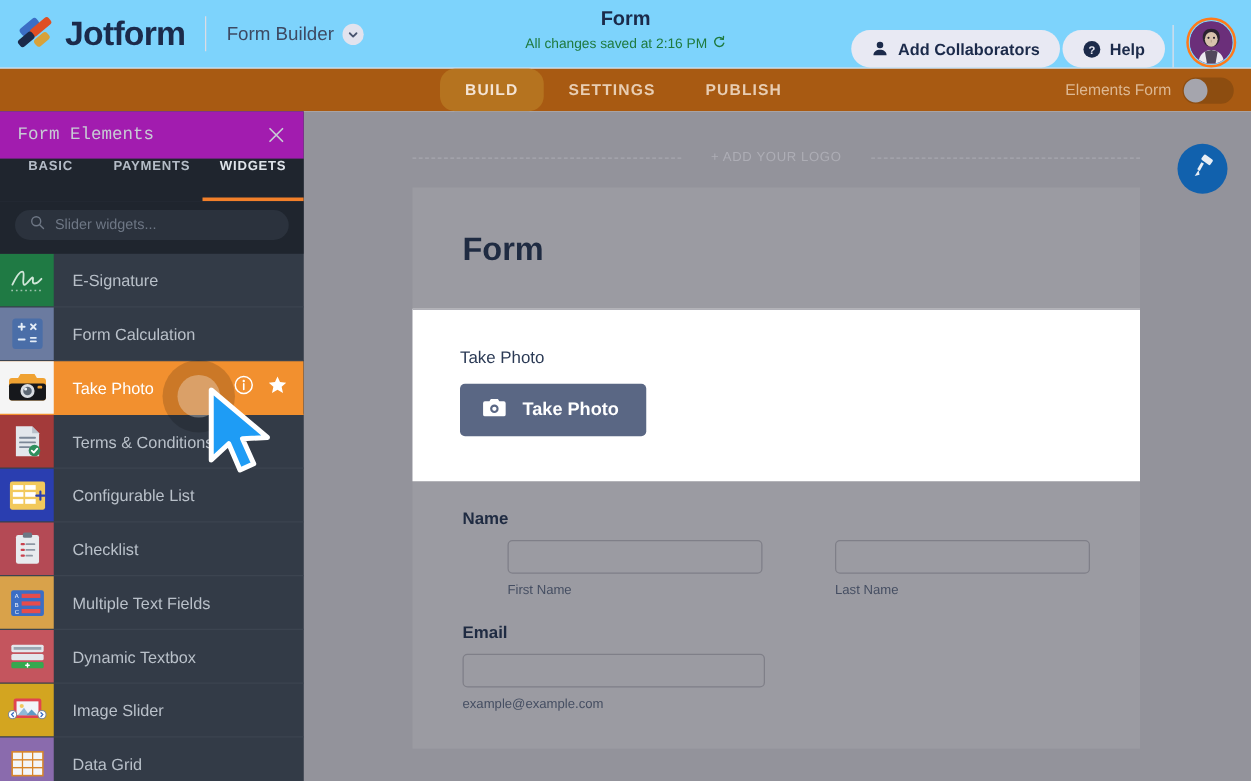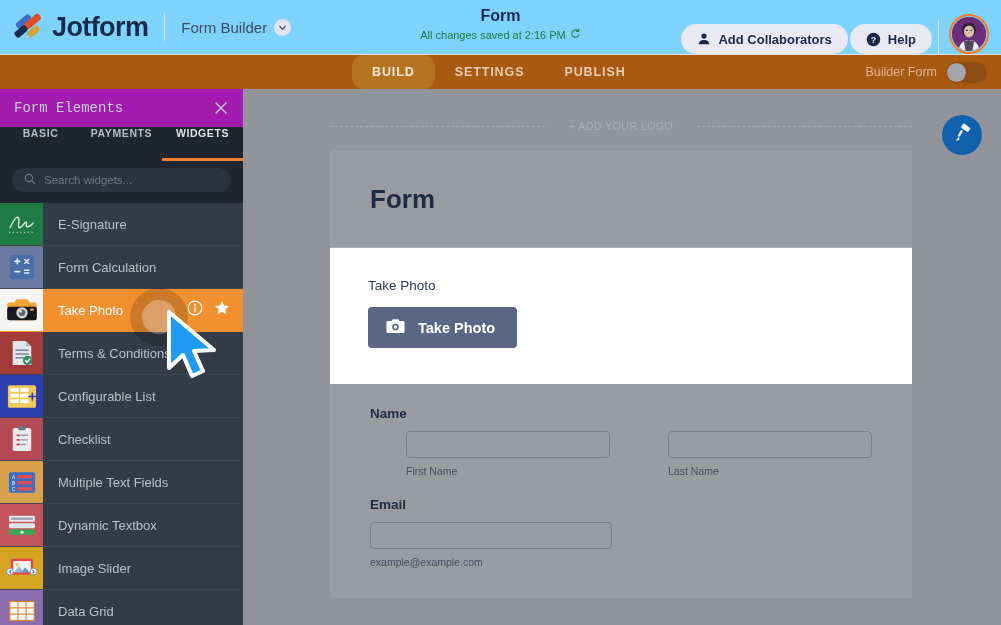--- a/index.html
+++ b/index.html
@@ -274,21 +274,21 @@
     <div class="tab first active">
       <span>BUILD</span>
     </div>
     <div class="tab">
       <span>SETTINGS</span>
     </div>
     <div class="tab">
       <span>PUBLISH</span>
     </div>
     <div class="preview-wrap">
-      <span class="preview-label">Builder Form</span>
+      <span class="preview-label">Elements Form</span>
       <div class="switch">
         <div class="knob"></div>
       </div>
     </div>
   </div>
 
   <div class="canvas">
 
     <div class="logo-row">
       <div class="dash"></div>
@@ -375,21 +375,21 @@
     </div>
 
     <div class="search-row">
       <div class="search-box">
         <span>
           <svg width="12" height="12" viewBox="0 0 14 14">
               <circle cx="5.8" cy="5.8" r="4.2" stroke="#6e7785" stroke-width="1.3" fill="none"></circle>
               <path d="M9 9 L12.6 12.6" stroke="#6e7785" stroke-width="1.3" stroke-linecap="round"></path>
             </svg>
         </span>
-        <span class="search-ph">Search widgets...</span>
+        <span class="search-ph">Slider widgets...</span>
       </div>
     </div>
 
     <div class="wlist">
 
       <div class="wrow">
         <div class="wico" style="background:#1f7a44">
           <svg width="34" height="26" viewBox="0 0 36 28">
             <path d="M5 18c4-8 7-12 9-11s-1 10 1 11 5-5 7-6-1 5 2 5 5-3 6-4" stroke="#cfe6d8" stroke-width="1.6" fill="none" stroke-linecap="round"></path>
             <path d="M4 23h28" stroke="#9dc4ad" stroke-width="1.2" stroke-dasharray="1.5 2.5"></path>

